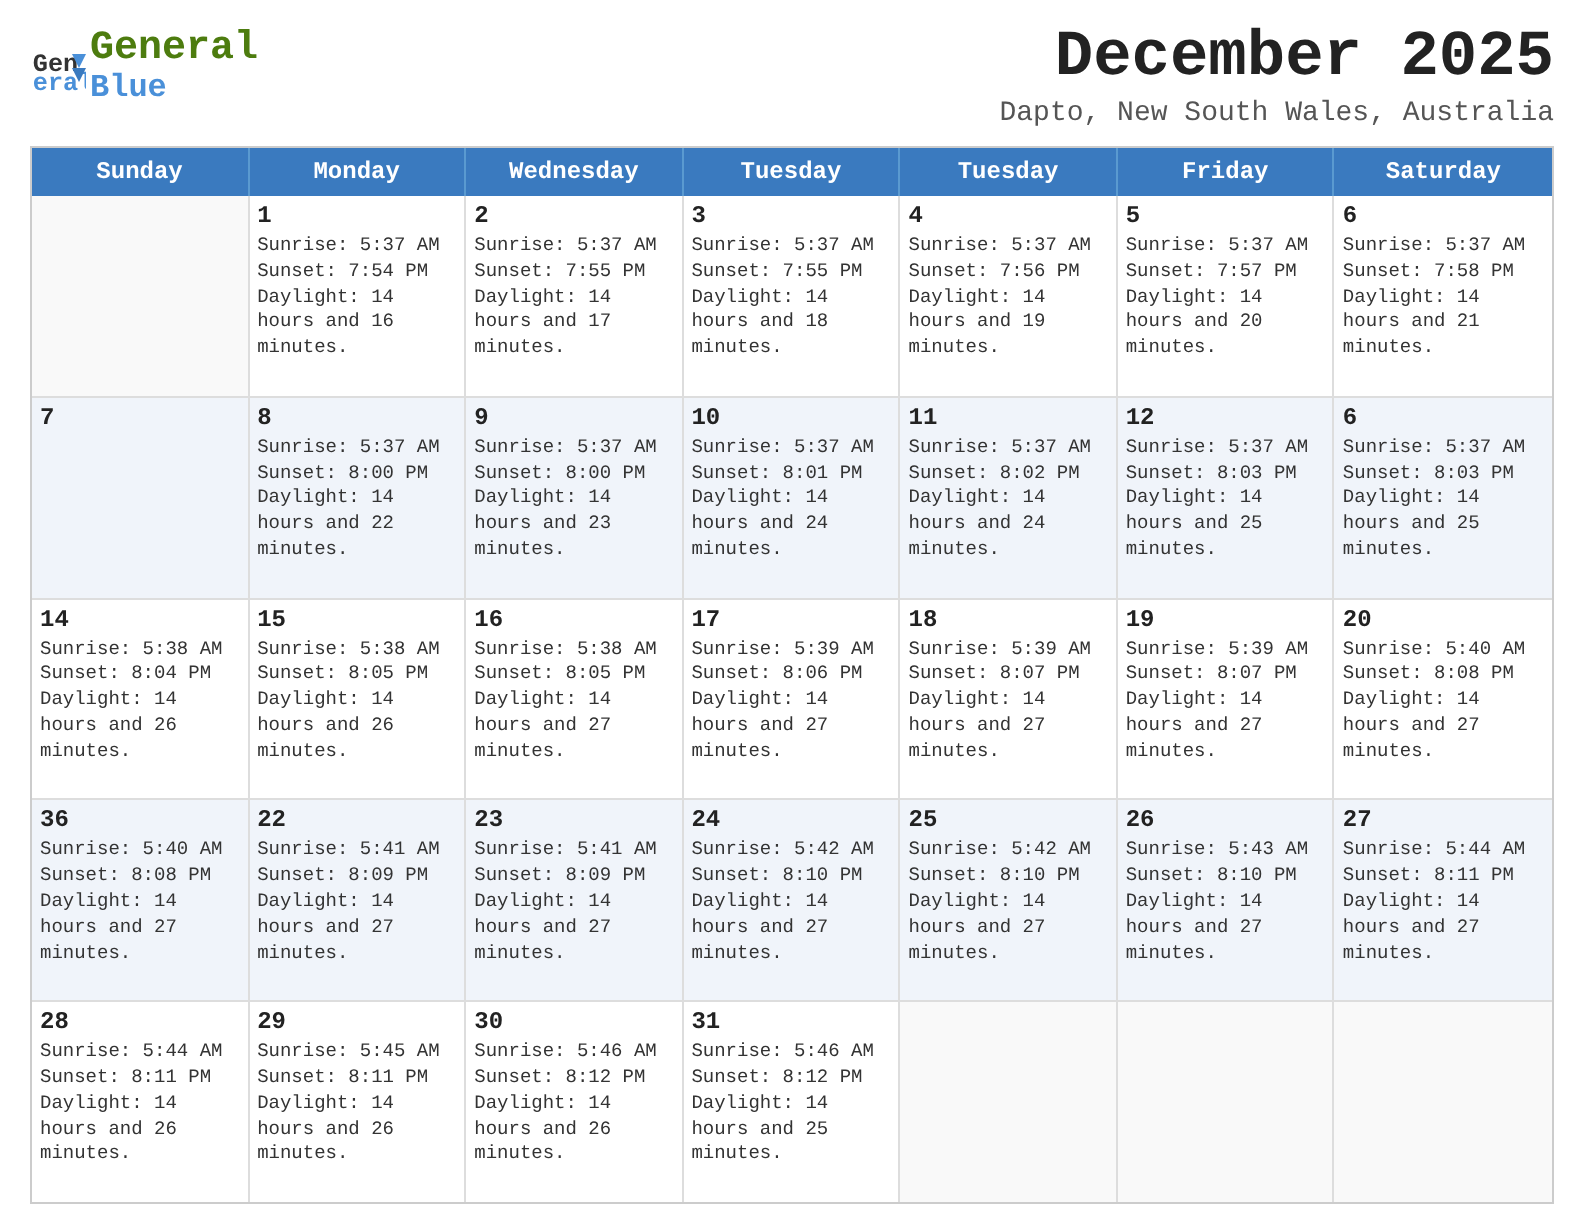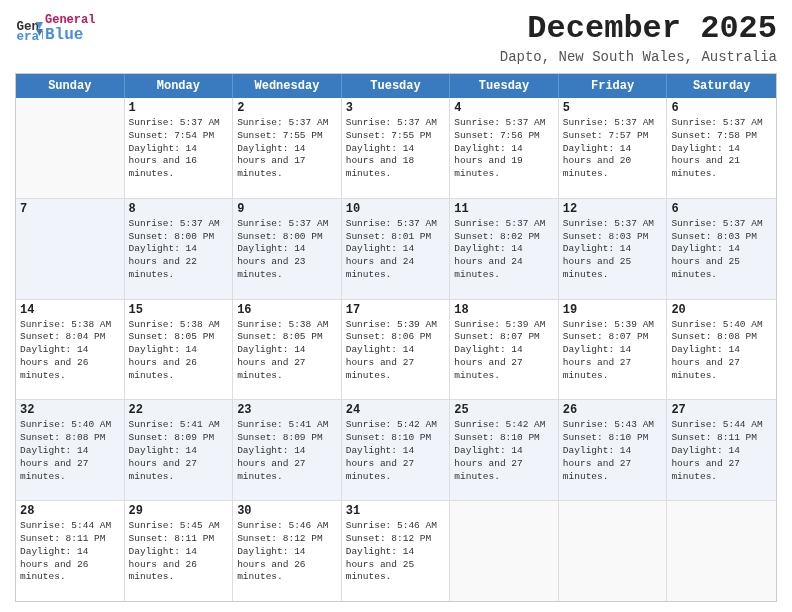--- a/index.html
+++ b/index.html
@@ -117,21 +117,21 @@
 <div class="page">
   <div class="header">
     <div class="logo">
       <svg class="logo-icon" viewBox="0 0 40 40">
         <text x="2" y="22" font-size="18" font-weight="bold" fill="#333">Gen</text>
         <text x="2" y="36" font-size="18" font-weight="bold" fill="#4a90d9">eral</text>
         <polygon points="30,10 40,10 35,20" fill="#4a90d9"></polygon>
         <polygon points="30,20 40,20 35,30" fill="#3a7abf"></polygon>
       </svg>
       <div>
-        <div style="font-size:12px;font-weight:bold;color:#be185d;line-height:1.1;">General</div>
+        <div style="font-size:20px;font-weight:bold;color:#4d7c0f;line-height:1.1;">General</div>
         <div style="font-size:16px;font-weight:bold;color:#4a90d9;line-height:1.1;">Blue</div>
       </div>
     </div>
     <div class="title-block">
       <div class="main-title">December 2025</div>
       <div class="subtitle">Dapto, New South Wales, Australia</div>
     </div>
   </div>
 
   <div class="calendar">
@@ -283,21 +283,21 @@
           <div class="cal-cell">
             <div class="day-num">20</div>
             <div class="day-info">Sunrise: 5:40 AM
 Sunset: 8:08 PM
 Daylight: 14 hours
 and 27 minutes.</div>
           </div>
         </div>
         <div class="cal-week alt-row">
           <div class="cal-cell">
-            <div class="day-num">32</div>
+            <div class="day-num">36</div>
             <div class="day-info">Sunrise: 5:40 AM
 Sunset: 8:08 PM
 Daylight: 14 hours
 and 27 minutes.</div>
           </div>
           <div class="cal-cell">
             <div class="day-num">22</div>
             <div class="day-info">Sunrise: 5:41 AM
 Sunset: 8:09 PM
 Daylight: 14 hours

